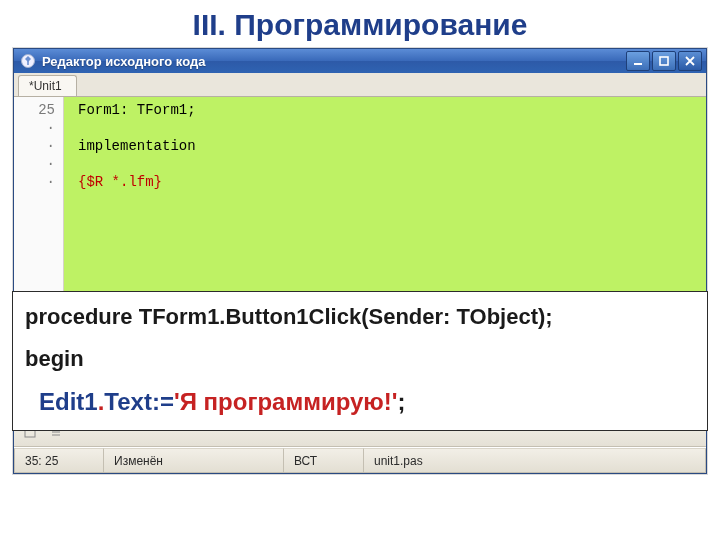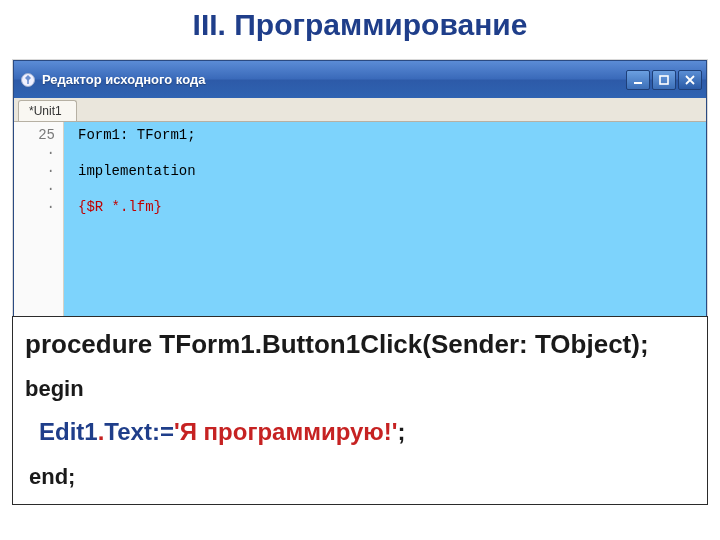--- a/index.html
+++ b/index.html
@@ -8,33 +8,33 @@
     height: 540px;
     background: #fff;
     font-family: "Segoe UI", Tahoma, Arial, sans-serif;
     overflow: hidden;
   }
   .slide-title {
     color: #1f3e8a;
     font-size: 30px;
     font-weight: bold;
     text-align: center;
-    padding: 8px 0 18px 0;
+    padding: 8px 0 6px 0;
   }
   .window {
     width: 694px;
     margin: 0 auto;
     border: 1px solid #2a4a82;
     background: #ece9e1;
     display: flex;
     flex-direction: column;
     box-shadow: 0 0 0 1px rgba(0,0,0,0.15);
   }
   .titlebar {
-    height: 37px;
+    height: 24px;
     background: linear-gradient(to bottom, #5b8cd6 0%, #3a6aba 48%, #2d5aa8 52%, #2f63b2 100%);
     display: flex;
     align-items: center;
     color: #fff;
     font-size: 13px;
     font-weight: bold;
     padding: 0 4px 0 6px;
   }
   .titlebar .app-icon {
     width: 16px; height: 16px;
@@ -68,21 +68,21 @@
     border-bottom: none;
     padding: 3px 14px 3px 10px;
     font-size: 12px;
     color: #333;
     border-radius: 3px 3px 0 0;
     position: relative;
     top: 1px;
   }
 
   .editor-area {
-    background: #7dd3fc;
+    background: #bef264;
     display: flex;
     height: 320px;
     position: relative;
     border-bottom: 4px solid #c2410c;
   }
   .gutter {
     width: 50px;
     background: #fafafa;
     border-right: 1px solid #d6d2c6;
     font-family: "Courier New", monospace;
@@ -112,21 +112,21 @@
     position: absolute;
     left: -2px;
     right: -2px;
     top: 194px;
     background: #fff;
     border: 1.5px solid #2b2b2b;
     padding: 10px 12px 14px 12px;
     font-family: Tahoma, "Segoe UI", Arial, sans-serif;
   }
   .overlay-box .ov-line1 {
-    font-size: 26px;
+    font-size: 22px;
     color: #1a1a1a;
     font-weight: 600;
     line-height: 1.35;
   }
   .overlay-box .ov-line2 {
     font-size: 22px;
     color: #1a1a1a;
     font-weight: 600;
     margin-top: 14px;
   }
@@ -243,21 +243,20 @@
 
 <span class="dir">{$R *.lfm}</span>
 </div>
 
     <div class="overlay-box">
       <div class="ov-line1">procedure TForm1.Button1Click(Sender: TObject);</div>
       <div class="ov-line2">begin</div>
       <div class="ov-code">
         <span class="navy">Edit1</span><span class="red">.</span><span class="navy">Text</span><span class="assign">:=</span><span class="str">'Я программирую!'</span><span class="semi">;</span>
       </div>
-      <div class="ov-end">end;</div>
     </div>
   </div>
 
   <div class="toolbar2">
     <div class="tb-btn">
       <svg width="14" height="14" viewBox="0 0 14 14">
           <rect x="2" y="2" width="10" height="10" fill="none" stroke="#888" stroke-width="1"></rect>
         </svg>
     </div>
     <div class="tb-btn">

